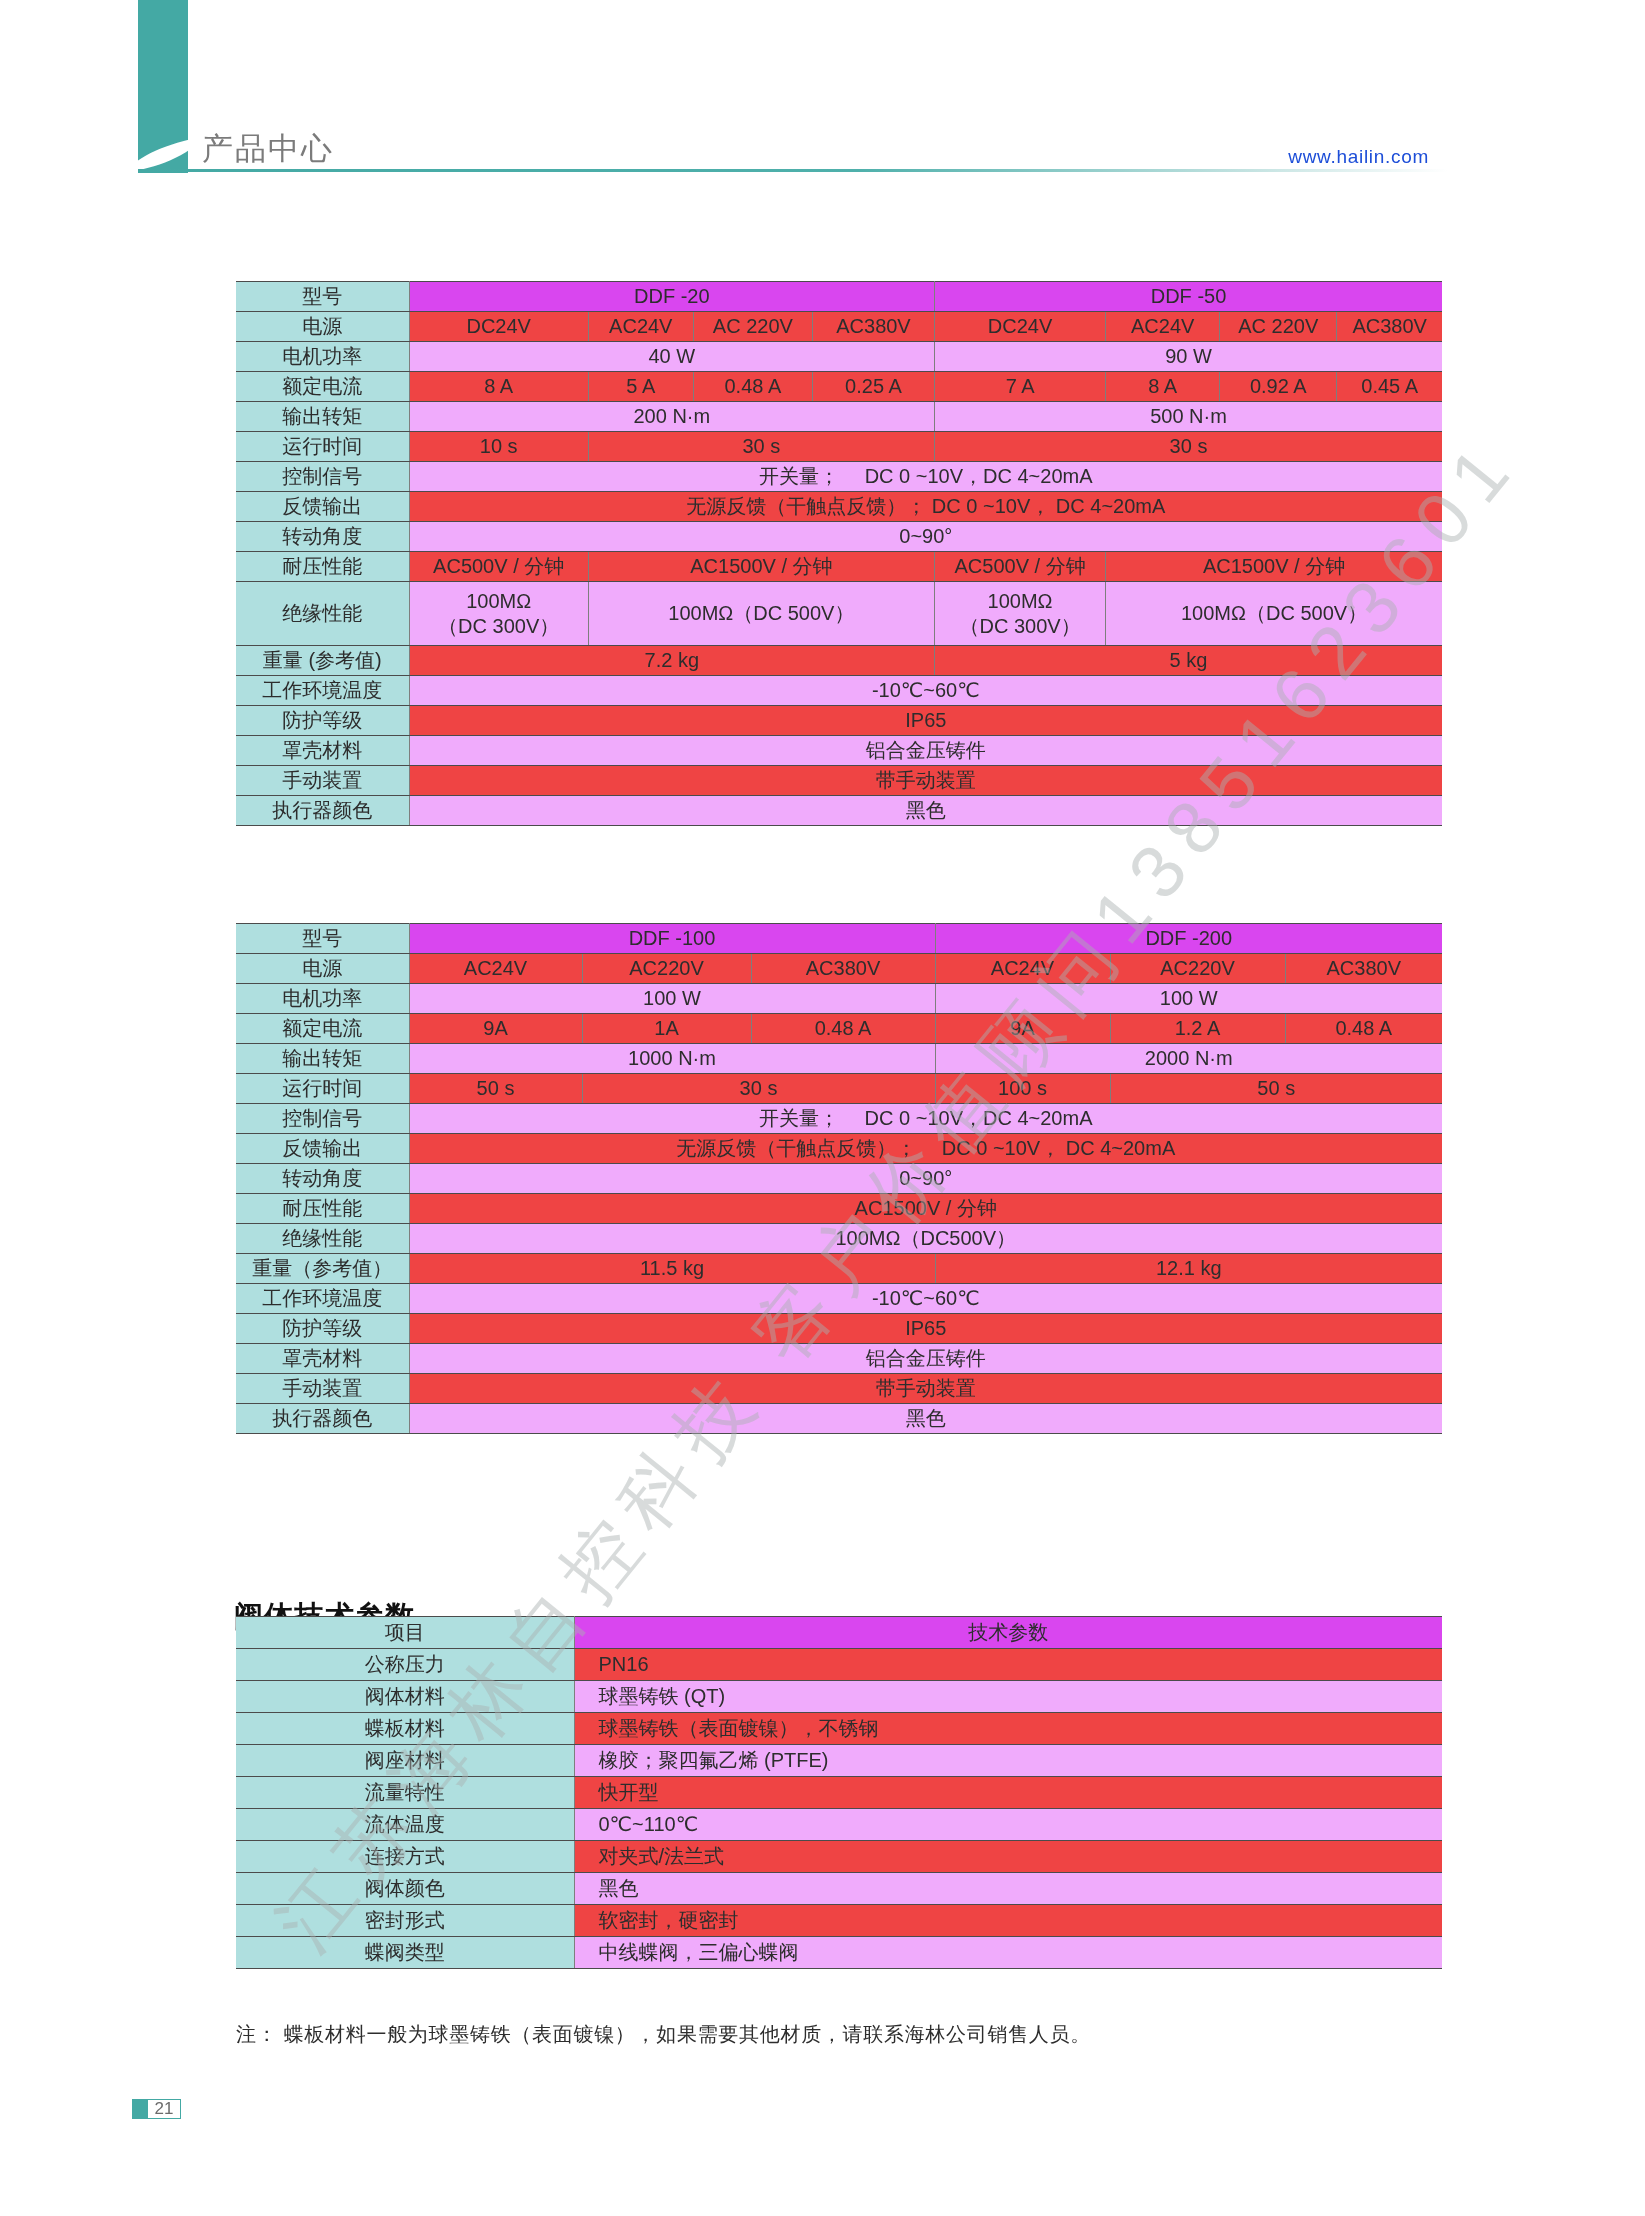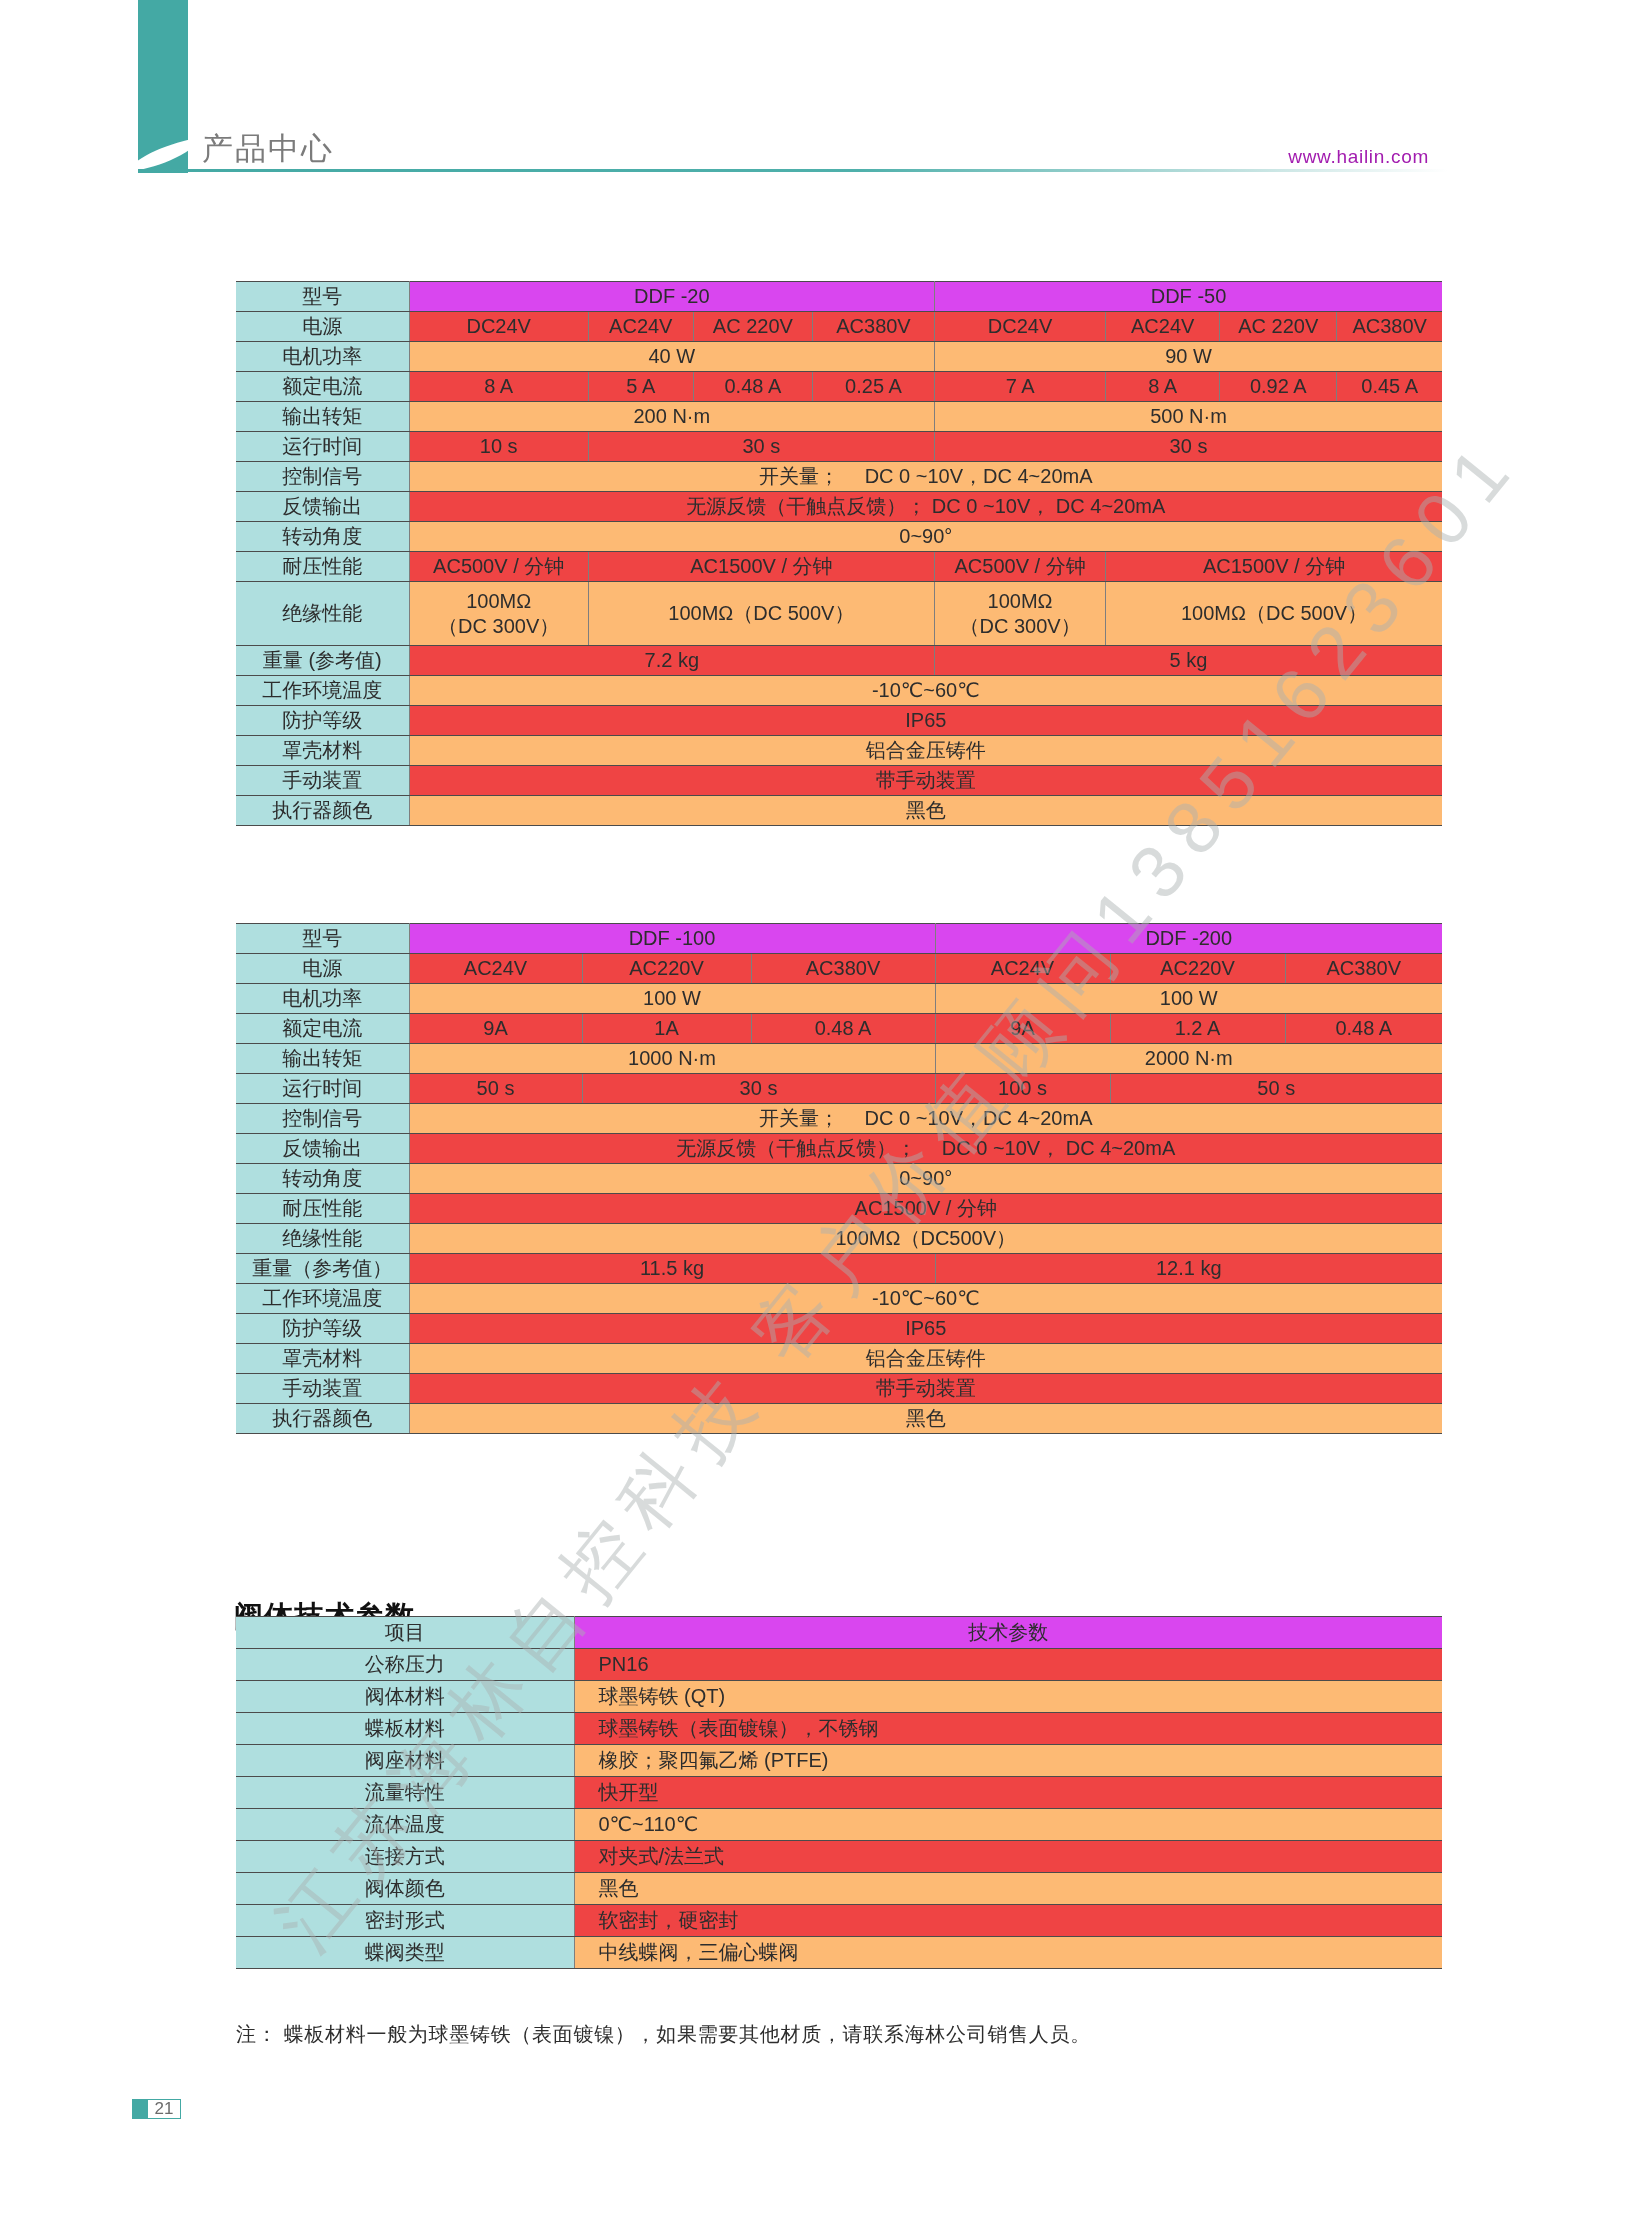--- a/index.html
+++ b/index.html
@@ -20,21 +20,21 @@
     position:absolute; left:138px; top:0; width:50px; height:173px;
     background:#44A9A4;
   }
   .leaf-wrap { position:absolute; left:123px; top:134px; width:85px; height:40px; }
   .section-title {
     position:absolute; left:202px; top:128px;
     font-size:31px; color:#7b7b7b; letter-spacing:2px;text-align:right;
   }
   .website {
     position:absolute; top:146px; right:216px;
-    font-size:19px; color:#a21caf; letter-spacing:0.7px;
+    font-size:19px; color:#1d4ed8; letter-spacing:0.7px;
   }
   .header-rule {
     position:absolute; left:138px; top:169px; width:1310px; height:2.7px;
     background:linear-gradient(to right,#44A9A4 0%,#4FB0AB 55%,rgba(190,224,222,.9) 85%,rgba(255,255,255,0) 100%);
   }
 
   
   .watermark {
     position:absolute; left:255px; top:1908px;
     transform:rotate(-51deg); transform-origin:0 0;
@@ -59,21 +59,21 @@
     text-align:center; vertical-align:middle;
     font-size:20px; line-height:1.25; color:#2d2d2d;
     padding:2px 5.4px;
     height:30px;
   }
   table.spec tr.first td { height:28px; }
   table.spec tr.tall td { height:64px; }
   table.spec td.lbl  { background:#AFDFDF; }
   table.spec td.hdr  { background:#d946ef; }
   table.spec td.rowA { background:#ef4444;margin-top:36px; }
-  table.spec td.rowB { background:#fdba74; }
+  table.spec td.rowB { background:#f0abfc; }
   table.spec td.left { text-align:left; padding-left:24px; }
   table.spec#table3 td { height:32px; }
 
   
   .sec-heading {
     position:absolute; left:234px; top:1549px;
     font-size:29px; font-weight:bold; color:#111;
     letter-spacing:1.3px;
     margin-top:48px;
   }

